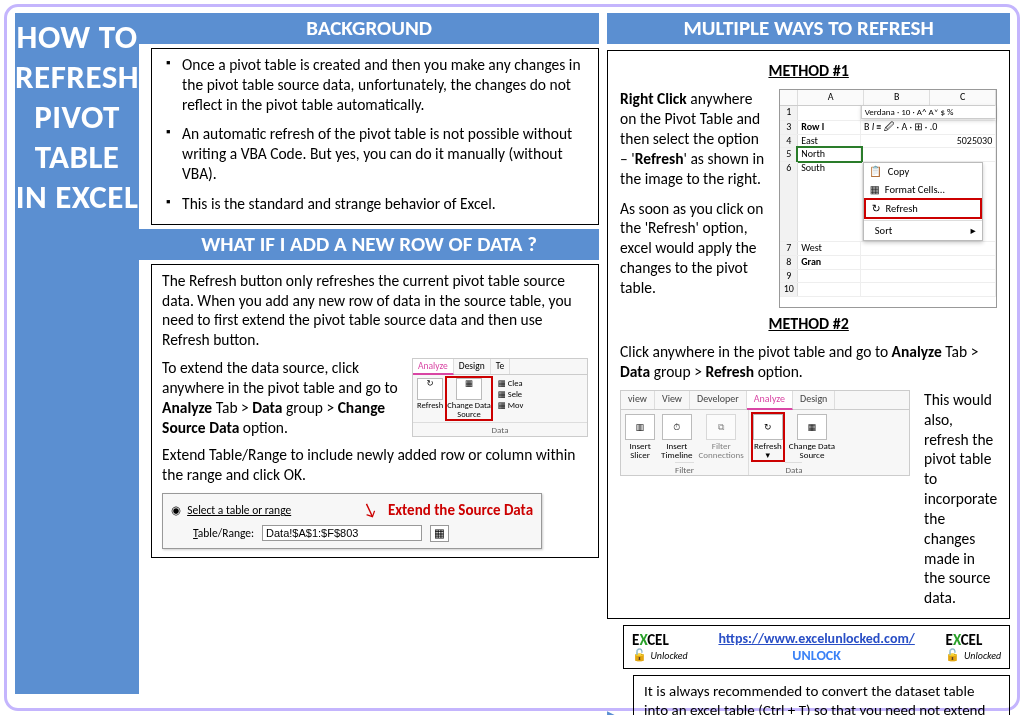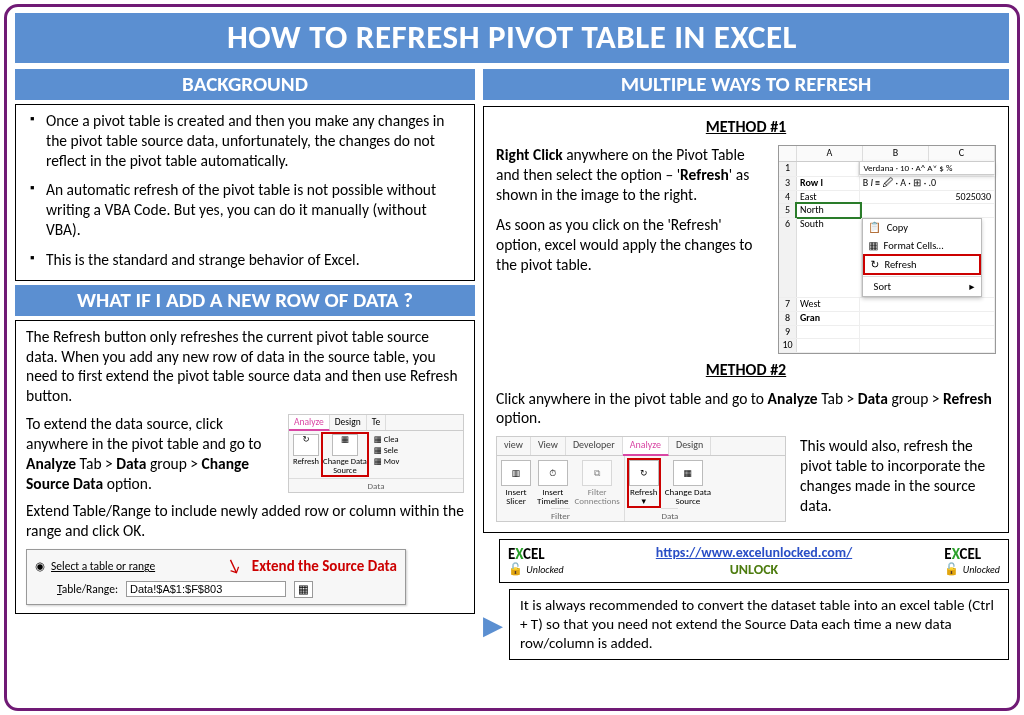--- a/index.html
+++ b/index.html
@@ -7,25 +7,25 @@
     font-family: Calibri, "Segoe UI", Arial, sans-serif;
     background: #fff;
     width: 1024px;
     height: 715px;
     overflow: hidden;
   }
   .frame {
     width: 1016px;
     height: 707px;
     margin: 4px;
-    border: 3px solid #701a75;
+    border: 3px solid #c4b5fd;
     border-radius: 14px;
     background: #fff;
     display: flex;
-    flex-direction: column;
+    flex-direction: row;
     padding: 6px 8px 8px 8px;
   }
   .title-bar {
     background: #5b8fd1;
     color: #fff;
     font-weight: 700;
     font-size: 33px;
     text-align: center;
     padding: 4px 0 6px 0;
     letter-spacing: 0.5px;
@@ -44,20 +44,21 @@
     font-weight: 700;
     font-size: 21px;
     text-align: center;
     padding: 2px 0 3px 0;
   }
   .box {
     border: 1.5px solid #000;
     padding: 6px 10px 8px 10px;
     font-size: 15.5px;
     line-height: 1.28;
+    margin-left: 12px;
   }
   .box ul { list-style: none; padding-left: 4px; }
   .box ul li { position: relative; padding-left: 16px; margin-bottom: 10px; }
   .box ul li:last-child { margin-bottom: 2px; }
   .box ul li:before {
     content: "▪";
     position: absolute; left: 0; top: 0;
     font-size: 13px;
   }
   .left .box p { margin-bottom: 8px; }
@@ -109,21 +110,21 @@
   .ribbon-cols{ display:flex;}
   .ribbon-col{ display:flex; flex-direction:column; align-items:center; border-right:1px solid #ddd; padding:0 4px;}
   .ribbon-col:last-child{border-right:none;}
   .footer-row{ display:flex; align-items:center; gap:8px; border:1.5px solid #000; padding:4px 8px;margin-left:16px;}
   .eu-logo{ font-weight:700; font-size:15px; line-height:0.95; text-align:left; }
   .eu-logo .x{ color:#2aa12a;}
   .eu-logo .lock{ font-size:12px;}
   .eu-logo .sub{ font-size:10px; font-style:italic; font-weight:400;}
   .footer-mid{ flex:1; text-align:center; font-size:14px; font-weight:700;}
   .footer-mid a{ color:#2a4fc6; text-decoration:underline;}
-  .footer-mid .unlock{ color:#4d7c0f; }
+  .footer-mid .unlock{ color:#3b82f6; }
   .tip-row{ display:flex; gap:6px; align-items:stretch;}
   .tip-arrow{ color:#5b8fd1; font-size:26px; display:flex; align-items:center;}
   .tip-box{ flex:1; border:1.5px solid #000; padding:6px 10px; font-size:15px; line-height:1.25;}
   .range-dialog{
     border:1px solid #999; background:#f7f7f7; font-size:11.5px; padding:5px 8px 6px 8px; margin-top:4px; width: 380px;
     box-shadow: 1px 1px 2px rgba(0,0,0,.2);
   }
   .range-dialog .row{ display:flex; align-items:center; gap:6px; }
   .range-dialog input[type=text]{ font-size:11px; padding:1px 3px; width:160px; border:1px solid #999;}
   .red-note{ color:#c00; font-weight:700; font-size:15px;}

